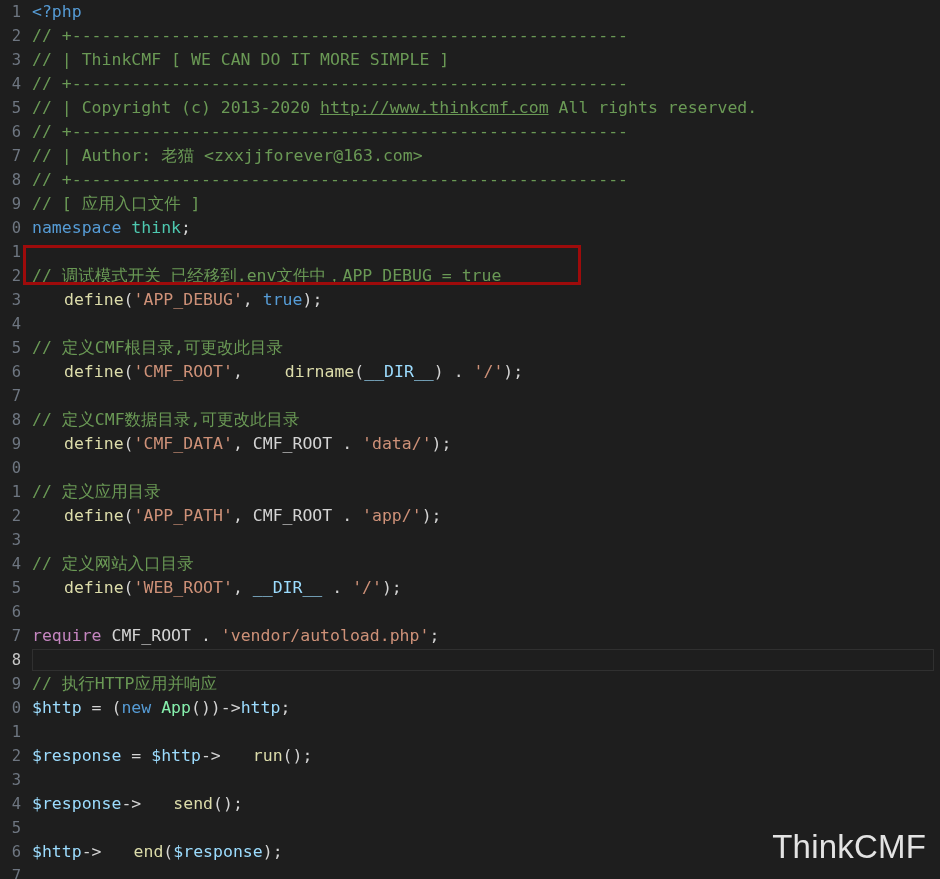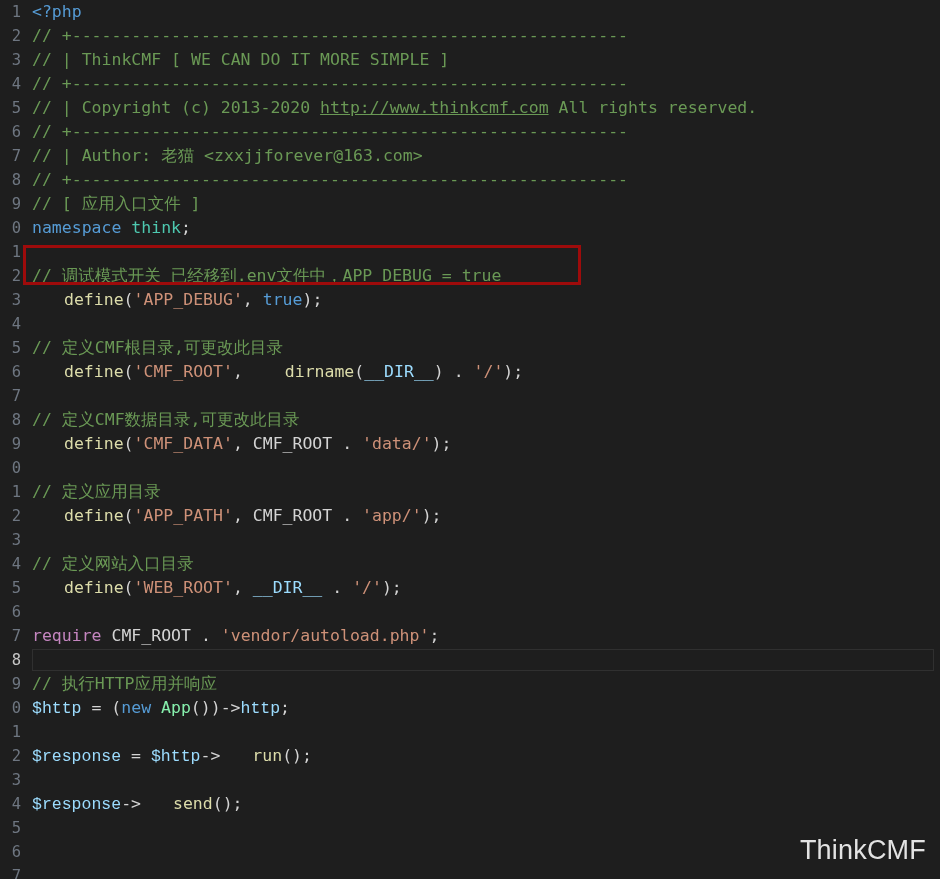--- a/index.html
+++ b/index.html
@@ -71,21 +71,21 @@
     pointer-events: none;
   }
 
   
   .cmt  { color: #6A9955; }
   .cmt-link { color: #6A9955; text-decoration: underline; text-align: right; }
   .kw   { color: #569CD6; text-align: center; }
   .ns   { color: #4EC9B0; margin-top: 28px; }
   .fn   { color: #DCDCAA; margin-left: 32px; }
   .str  { color: #CE9178; }
-  .var  { color: #9CDCFE; font-family: Liberation Mono, monospace; }
+  .var  { color: #9CDCFE; }
   .cls  { color: #86efac; }
   .cst  { color: #9CDCFE; }
   .pun  { color: #D4D4D4; }
   .req  { color: #C586C0; }
   .cmfroot { color: #D4D4D4; }
 
   
   #highlight-box {
     position: absolute;
     left: 23px;
@@ -97,21 +97,21 @@
     pointer-events: none;
     z-index: 5;
   }
 
   #watermark {
     position: absolute;
     right: 14px;
     bottom: 13px;
     color: #e3e3e3;
     font-family: "Liberation Sans", "DejaVu Sans", sans-serif;
-    font-size: 27px;
+    font-size: 33px;
     letter-spacing: 0.2px;
     z-index: 4;
   }
 </style>
 </head>
 <body>
 
 <div id="editor">
 
   <div class="code-area">
@@ -287,20 +287,21 @@
       <span class="content"><span class="var">$response</span><span class="pun">-&gt;</span><span class="fn">send</span><span class="pun">();</span></span>
     </div>
 
     <div class="line">
       <span class="gutter">5</span>
       <span class="content"></span>
     </div>
 
     <div class="line">
       <span class="gutter">6</span>
+      <span class="content"><span class="var">$http</span><span class="pun">-&gt;</span><span class="fn">end</span><span class="pun">(</span><span class="var">$response</span><span class="pun">);</span></span>
     </div>
 
     <div class="line">
       <span class="gutter">7</span>
       <span class="content"></span>
     </div>
 
   </div>
 
   <div id="highlight-box"></div>

